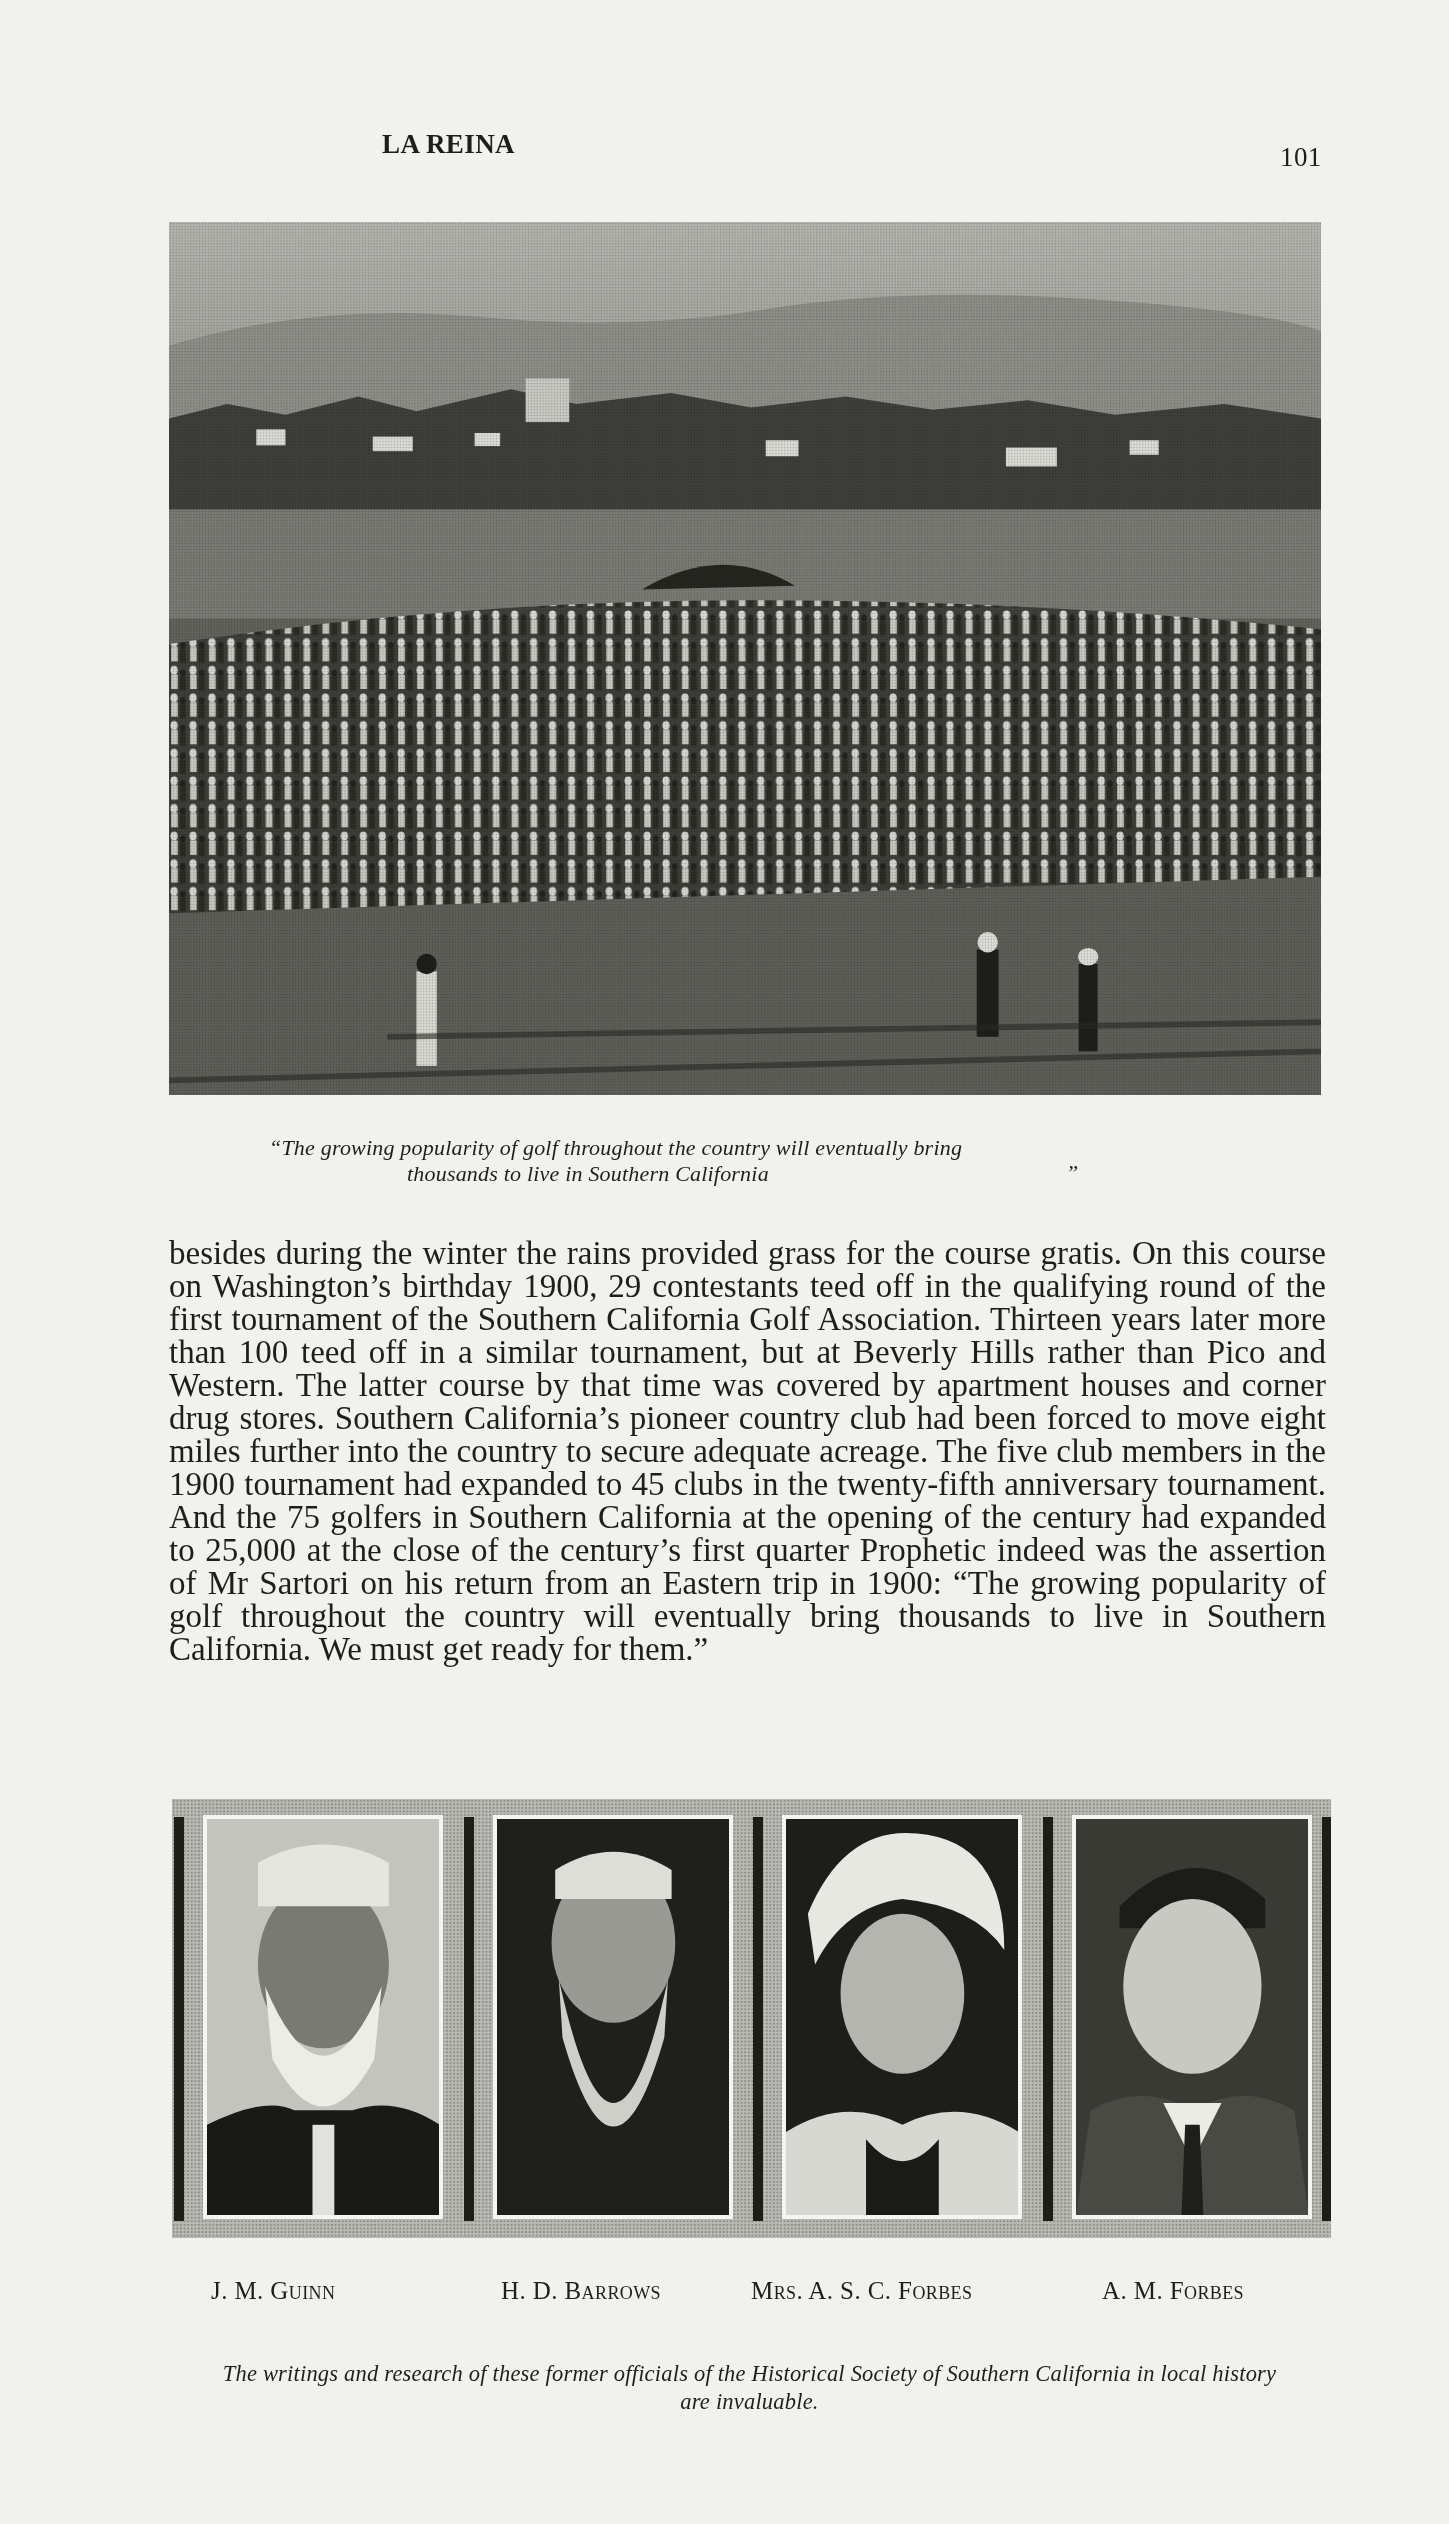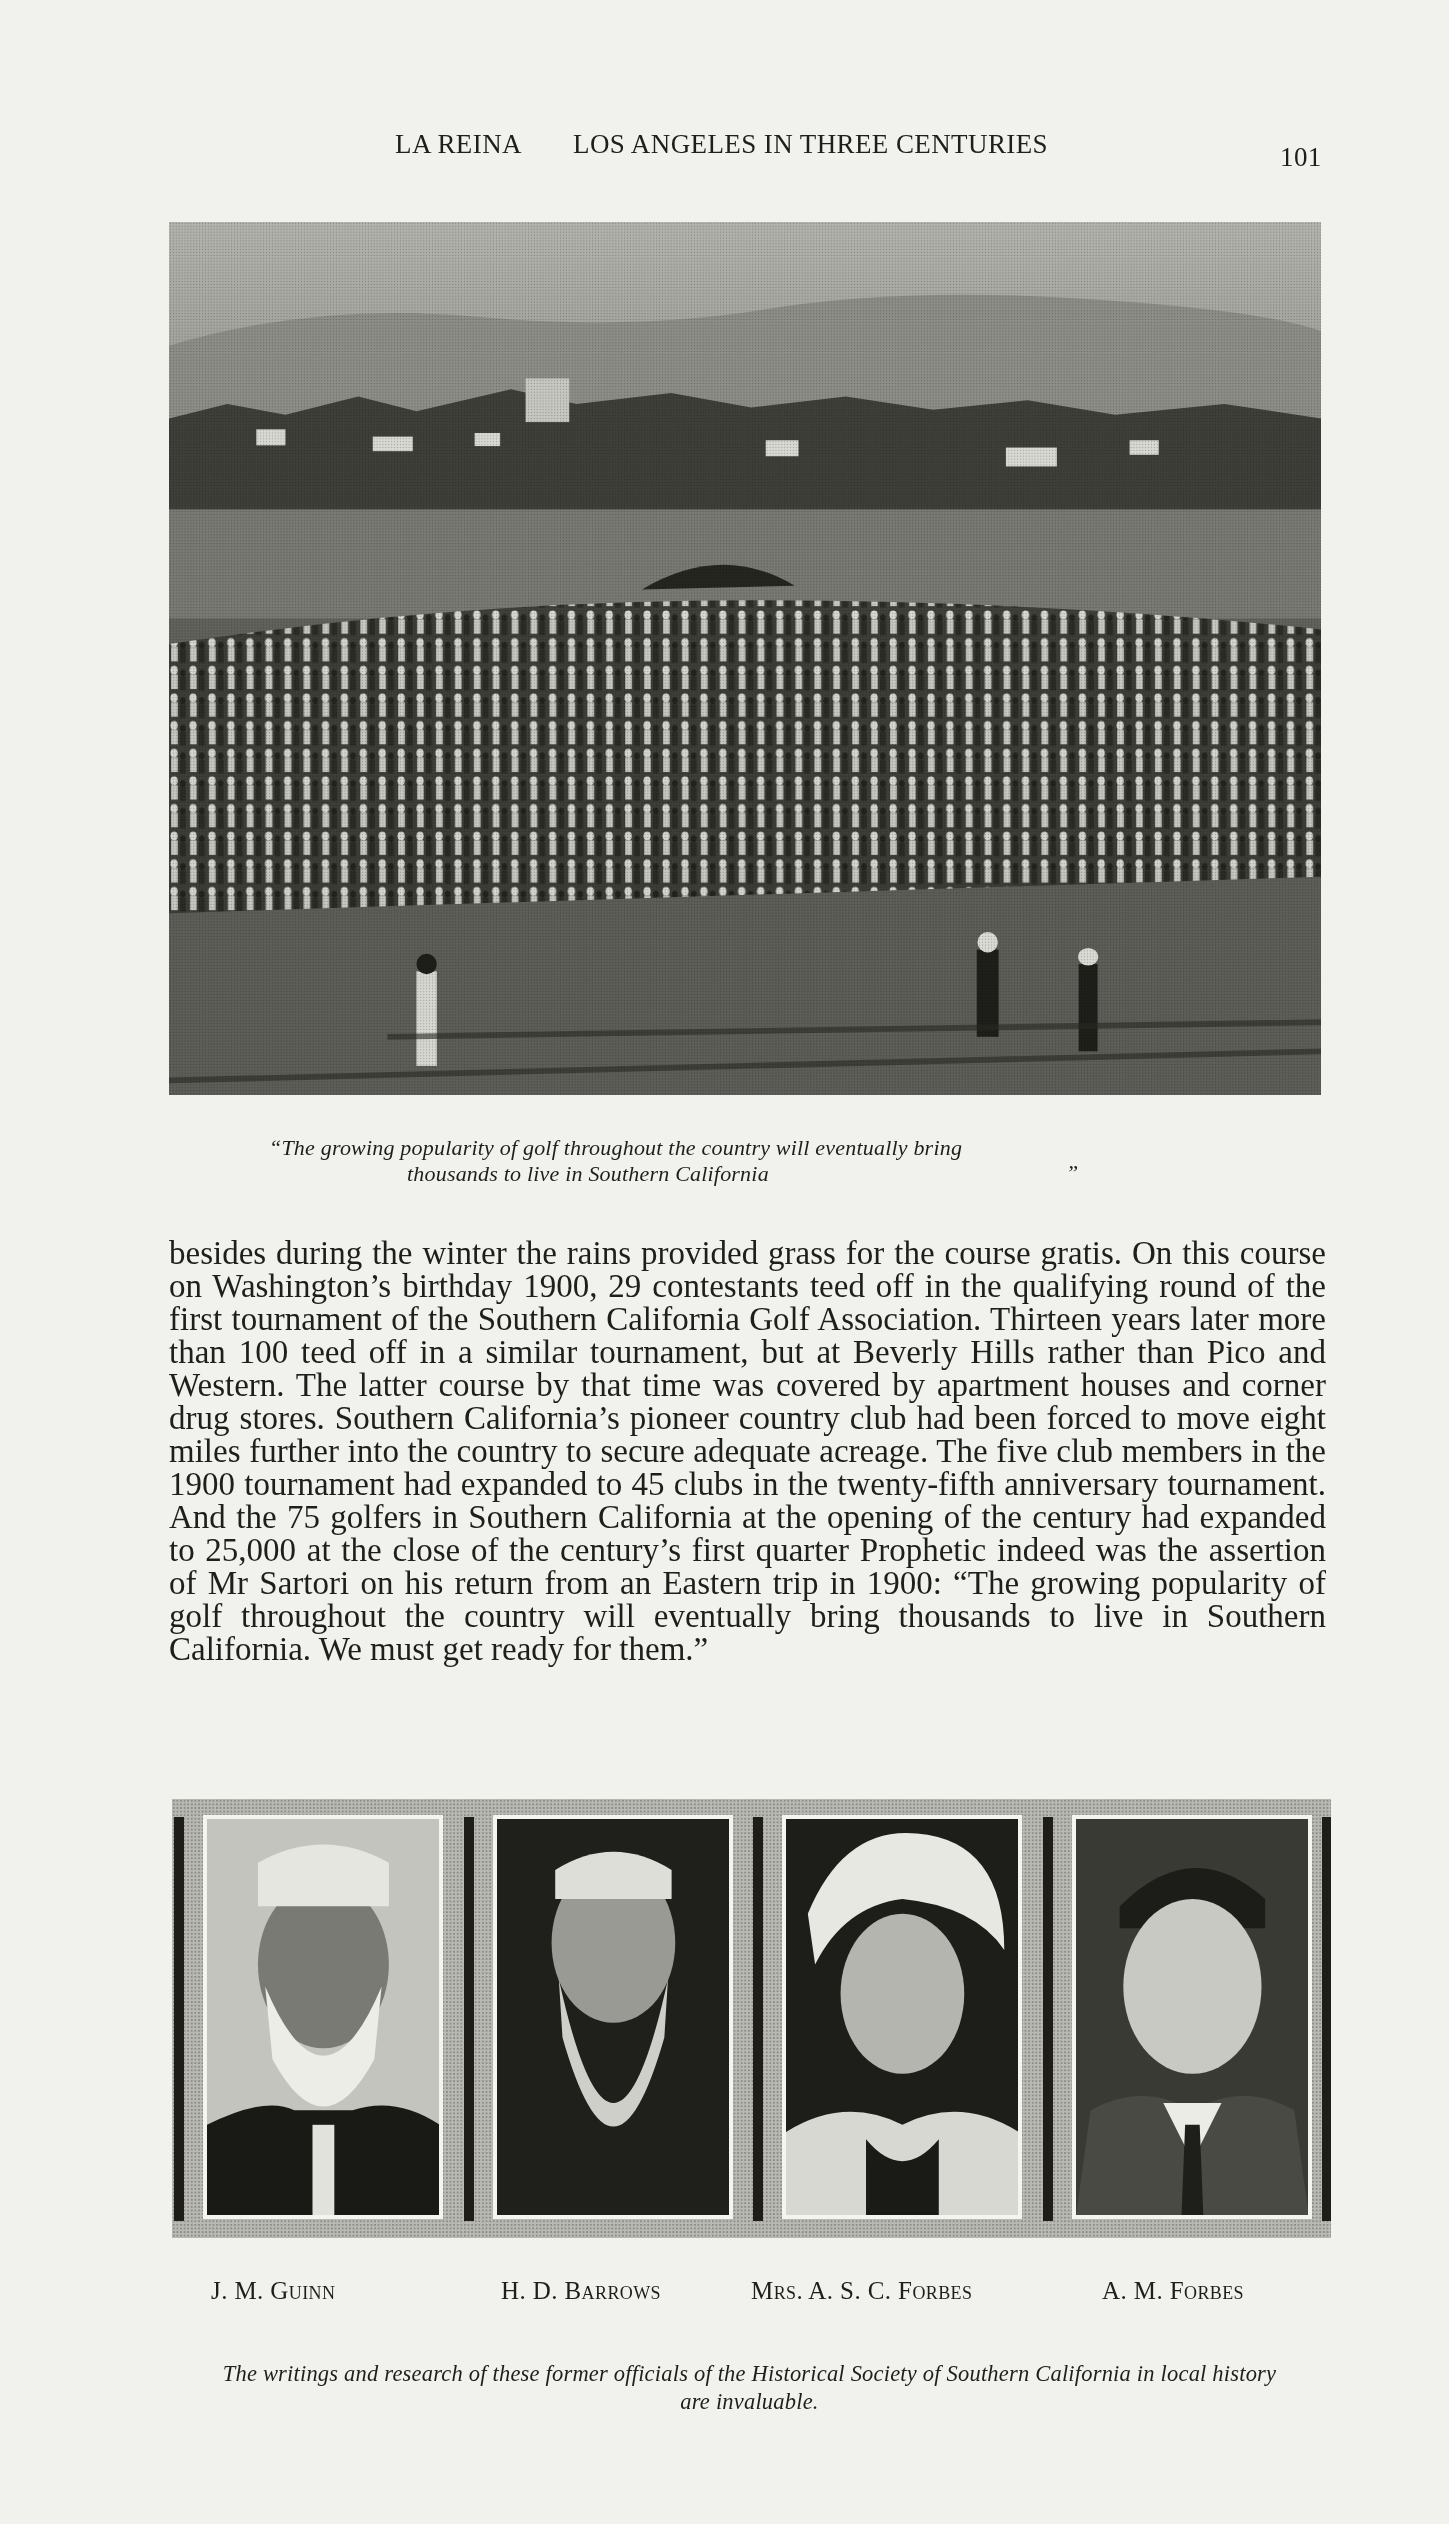--- a/index.html
+++ b/index.html
@@ -8,21 +8,21 @@
     background: #f1f2ee;
     position: relative;
     overflow: hidden;
     font-family: "Liberation Serif", "DejaVu Serif", serif;
     color: #1e1e1a;
   }
   .page-header {
     position: absolute; top: 129px; left: 382px; width: 938px; height: 44px;
     font-size: 27px; letter-spacing: 0.4px;
   }
-  .page-header .book { position: absolute; left: 13px; top: 0; }
+  .page-header .book { position: absolute; left: 0; top: 0; font-weight: bold; }
   .page-header .title { position: absolute; left: 191px; top: 0; }
   .page-header .pagenum { position: absolute; left: 898px; top: 13px; }
 
   
   .golf-photo {
     position: absolute; left: 169px; top: 222px; width: 1152px; height: 873px;
     overflow: hidden;
     background: #8a8a84;
   }
   .golf-photo svg { display: block; width: 100%; height: 100%; }
@@ -73,21 +73,20 @@
     font-style: italic; font-size: 22.5px; line-height: 28px; text-align: center;
     letter-spacing: 0.2px;
     margin-top: 48px;
   }
 </style>
 </head>
 <body>
 
 <div class="page-header">
   <span class="book">LA REINA</span>
-  <span class="title">LOS ANGELES IN THREE CENTURIES</span>
   <span class="pagenum">101</span>
 </div>
 
 <div class="golf-photo">
   <svg viewBox="0 0 1583 1200" preserveAspectRatio="none">
     <defs>
       <linearGradient id="sky" x1="0" y1="0" x2="0" y2="1">
         <stop offset="0" stop-color="#b4b4ae"></stop>
         <stop offset="1" stop-color="#9a9a94"></stop>
       </linearGradient>

